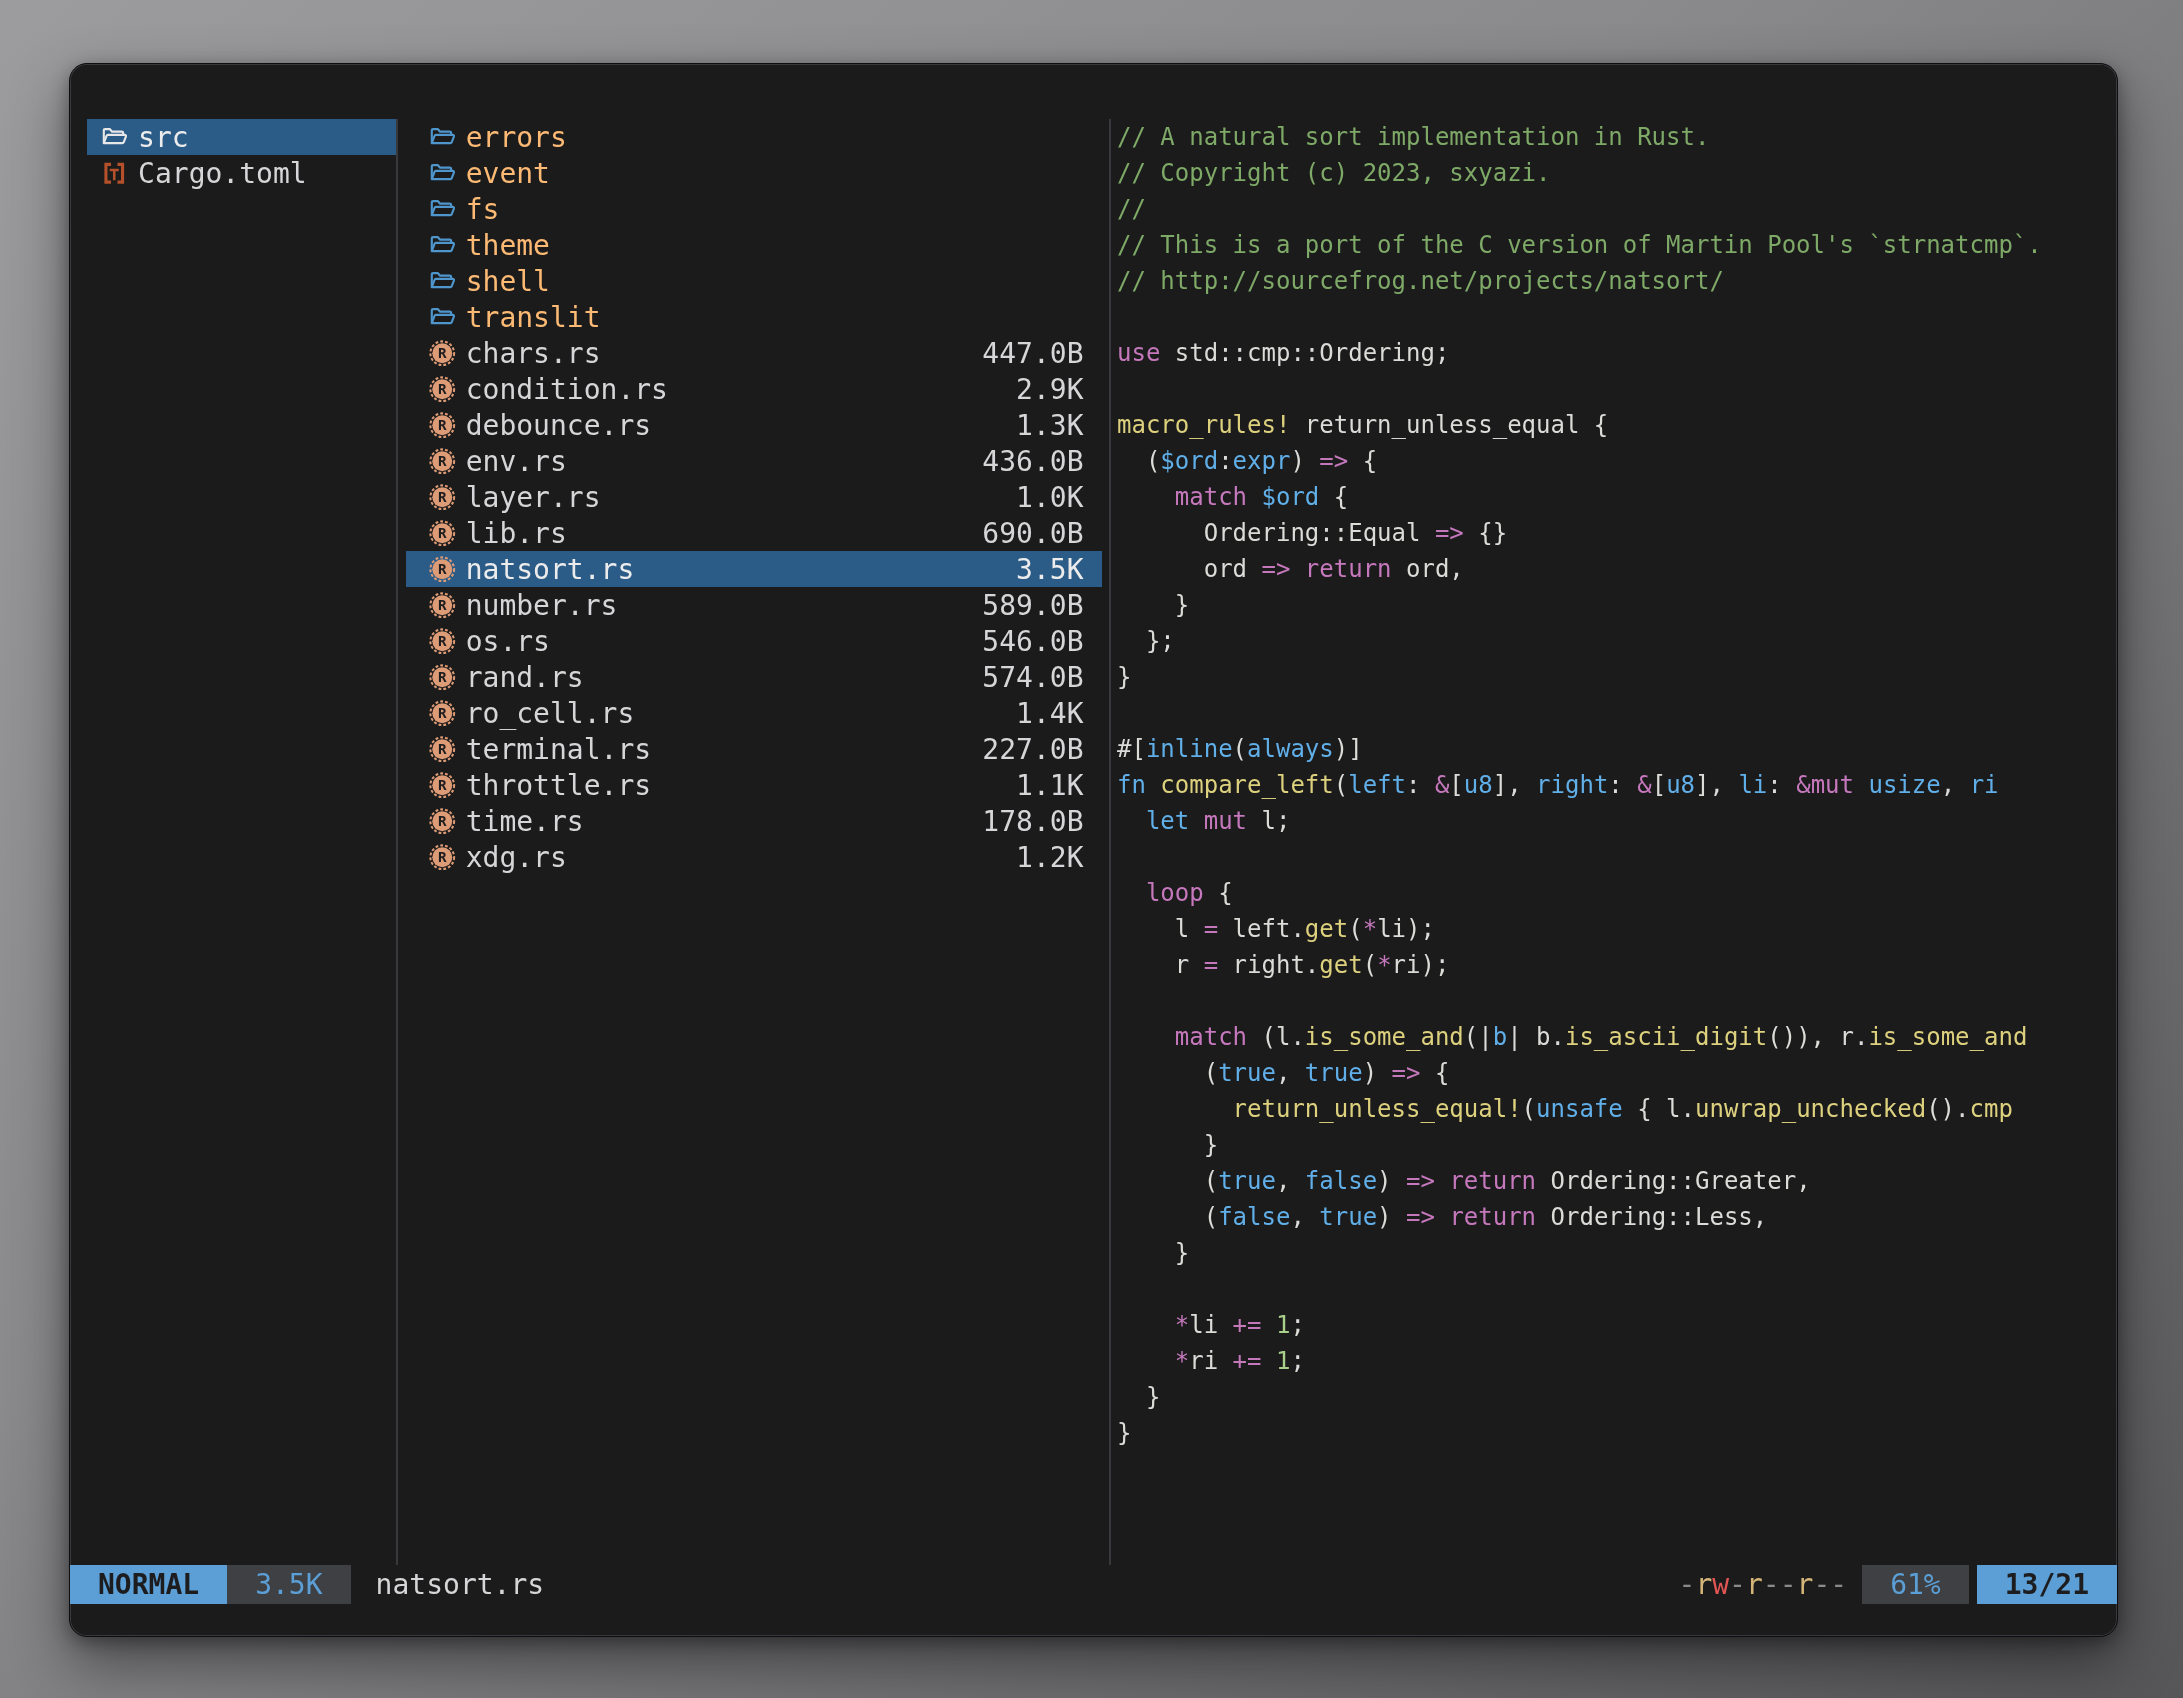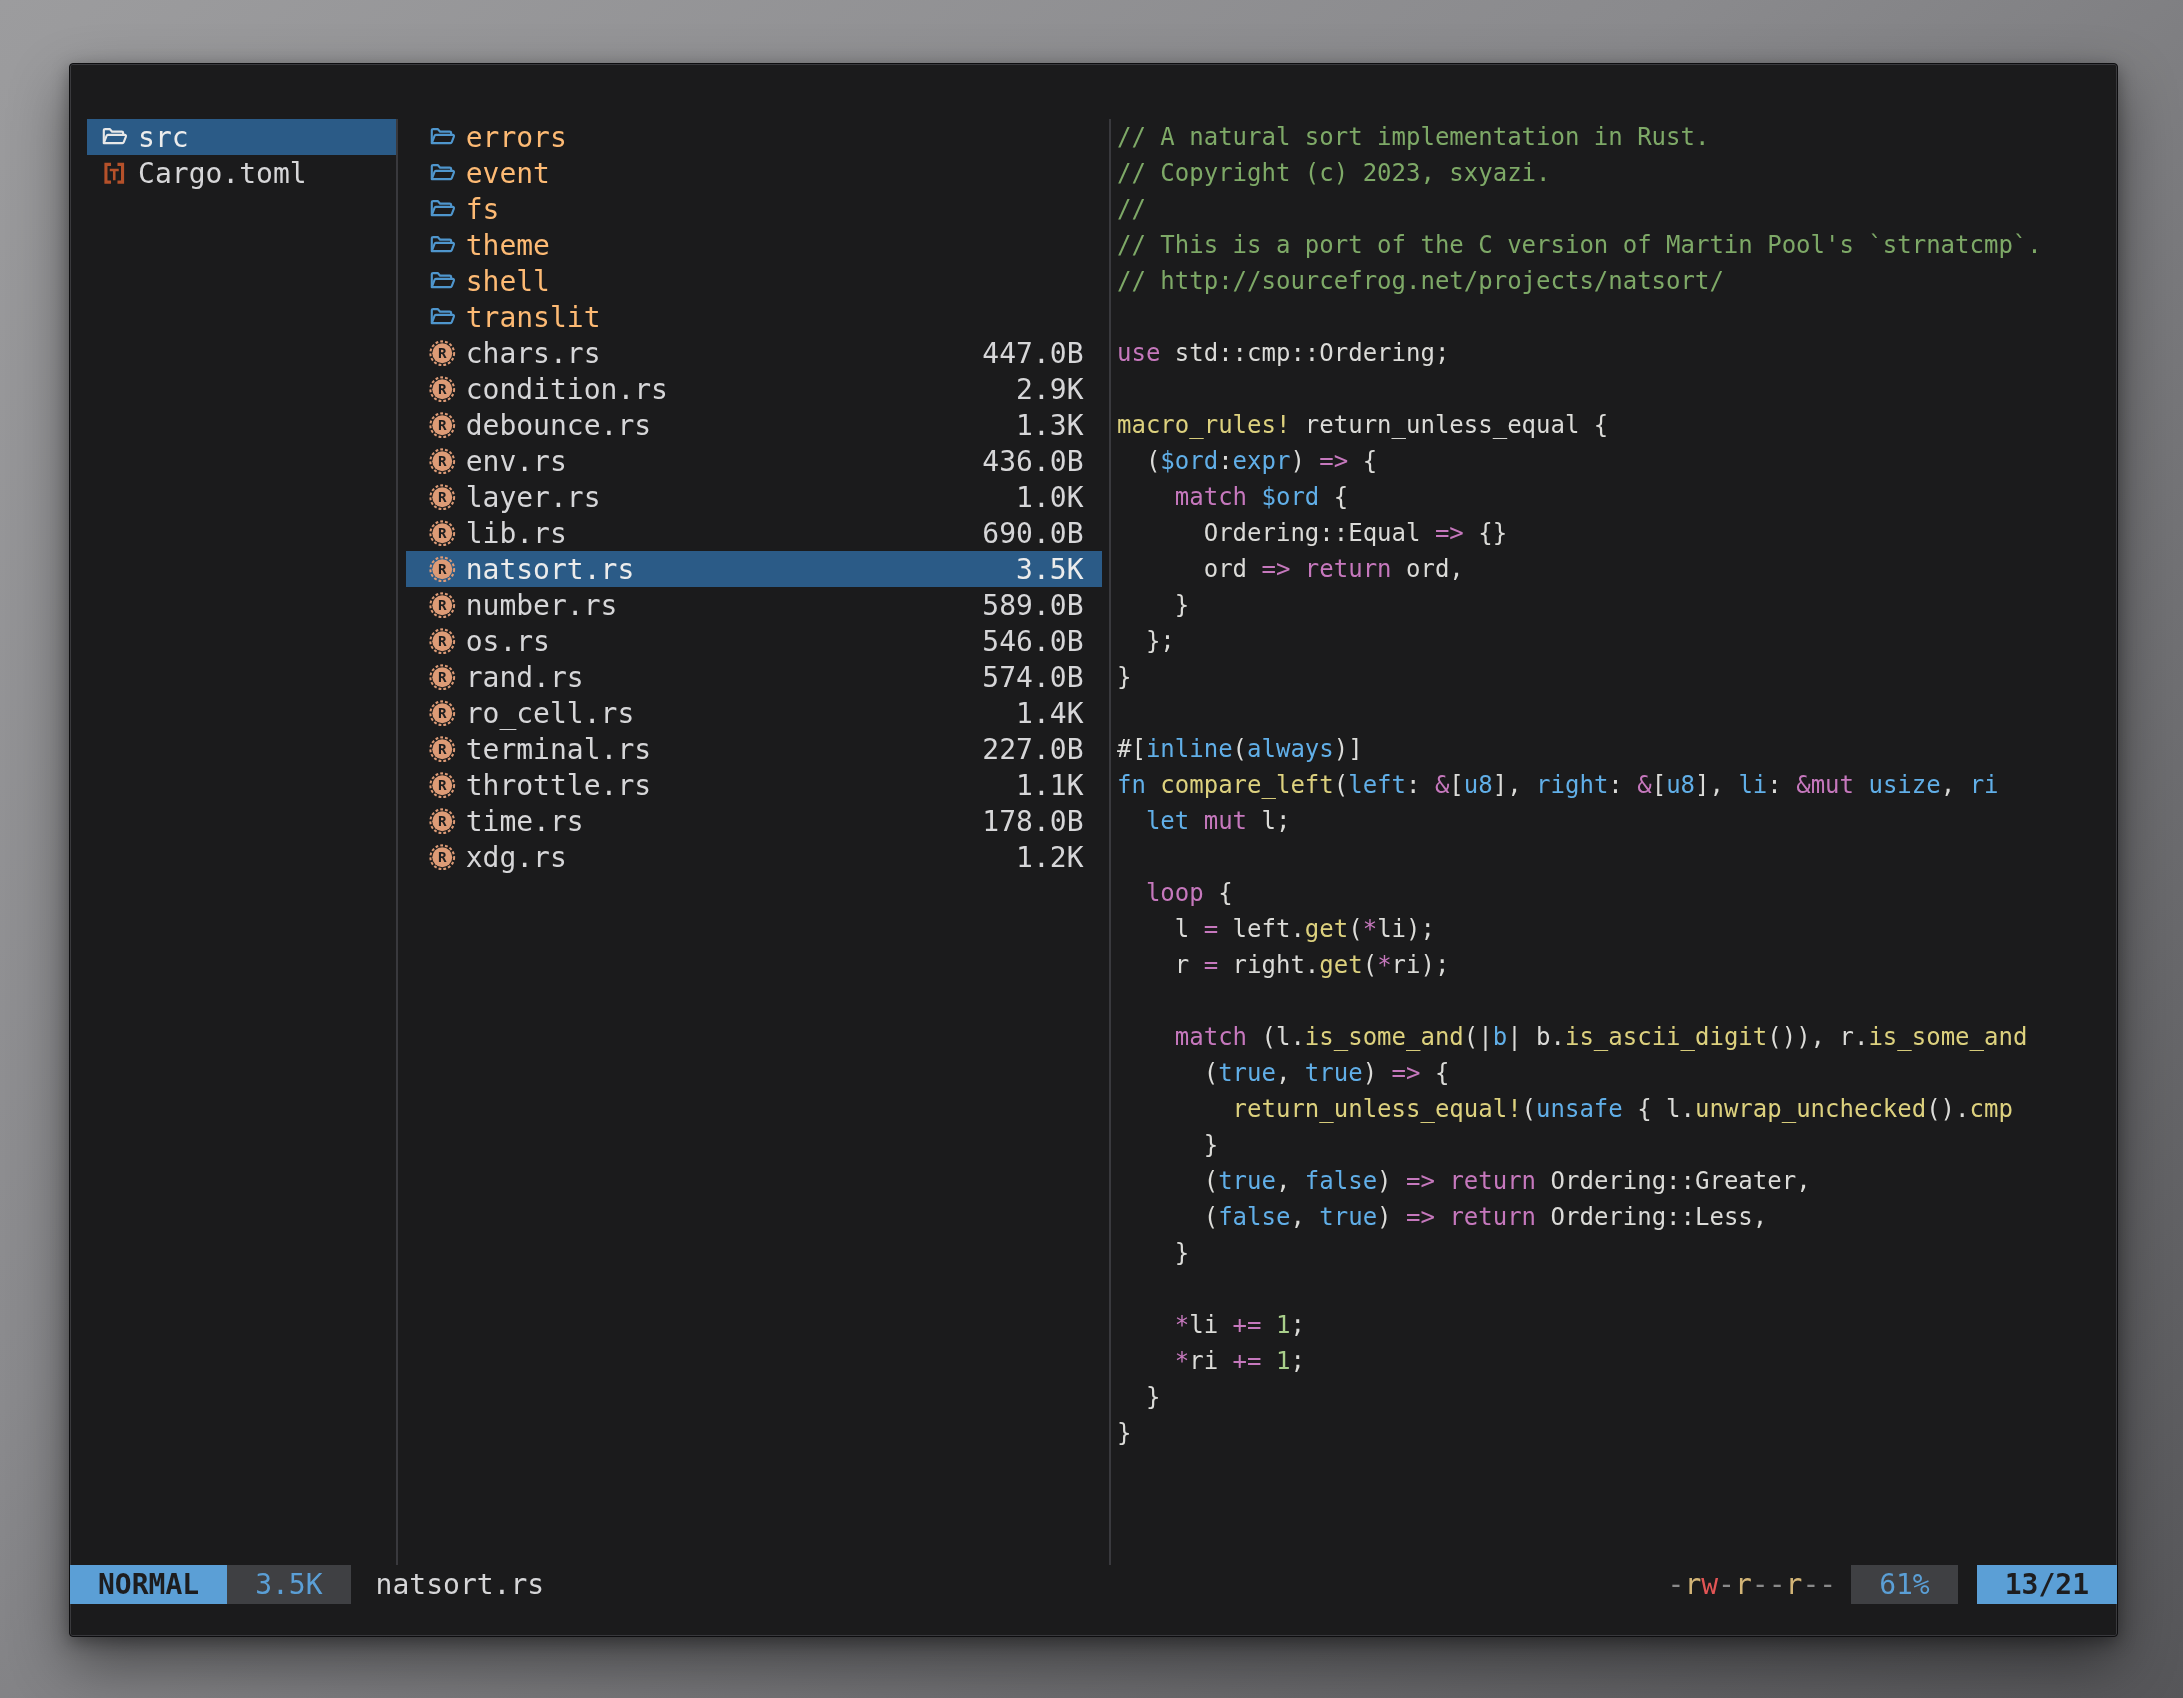--- a/index.html
+++ b/index.html
@@ -3,21 +3,21 @@
 <meta charset="utf-8">
 <style>
   html,body{margin:0;padding:0}
   body{
     width:2183px;height:1698px;overflow:hidden;
     background:linear-gradient(140deg,#9c9c9e 0%,#8a8a8d 40%,#565659 100%);
     font-family:"DejaVu Sans Mono",monospace;
   }
   .window{
     position:absolute;left:69px;top:63px;width:2049px;height:1574px;box-sizing:border-box;
-    background:#1b1b1c;border:1.7px solid #0d0d0f;border-radius:4px;overflow:hidden;
+    background:#1b1b1c;border:1.7px solid #0d0d0f;border-radius:18px;overflow:hidden;
     box-shadow:0 25px 59px rgba(0,0,0,.45),0 5px 17px rgba(0,0,0,.35),inset 0 0 0 0.8px #434347;
   }
   .pane{position:absolute;top:55px}
   .pane-left{left:17px;width:309px}
   .pane-mid{left:336px;width:696px}
   .pane-right{left:1047px;width:998px;height:1440px;overflow:hidden}
   .sep{position:absolute;top:55px;bottom:71px;width:1.7px;background:#39393d}
   .sep1{left:326px}
   .sep2{left:1039px}
 
@@ -48,21 +48,21 @@
   .sl-left,.sl-right{display:flex;align-items:center;height:39px}
   .badge{height:39px;line-height:39px;padding:0 28px;white-space:pre}
   .badge-mode{background:#5b9fd6;color:#1d1d1f;font-weight:bold}
   .badge-size{background:#3f4043;color:#5b9fd6}
   .sl-filename{margin-left:25px;color:#d6d6d8;white-space:pre}
   .sl-perms{white-space:pre;margin-right:15px}
   .perm-dim{color:#8a8a8a}
   .perm-yel{color:#d3b577}
   .perm-red{color:#e25555}
   .badge-pct{background:#3f4043;color:#5b9fd6}
-  .badge-pos{background:#5b9fd6;color:#1d1d1f;font-weight:bold;margin-left:19px}
+  .badge-pos{background:#5b9fd6;color:#1d1d1f;font-weight:bold;margin-left:8px}
 </style>
 </head>
 <body>
 
 <div class="window">
 
   <div class="pane pane-left" id="left-pane">
       <div class="row left-row selected">
         <span class="icon">
           <svg viewBox="0 0 24 24" fill="none" stroke="#e8e8e8" stroke-width="1.8" stroke-linejoin="round" stroke-linecap="round">

